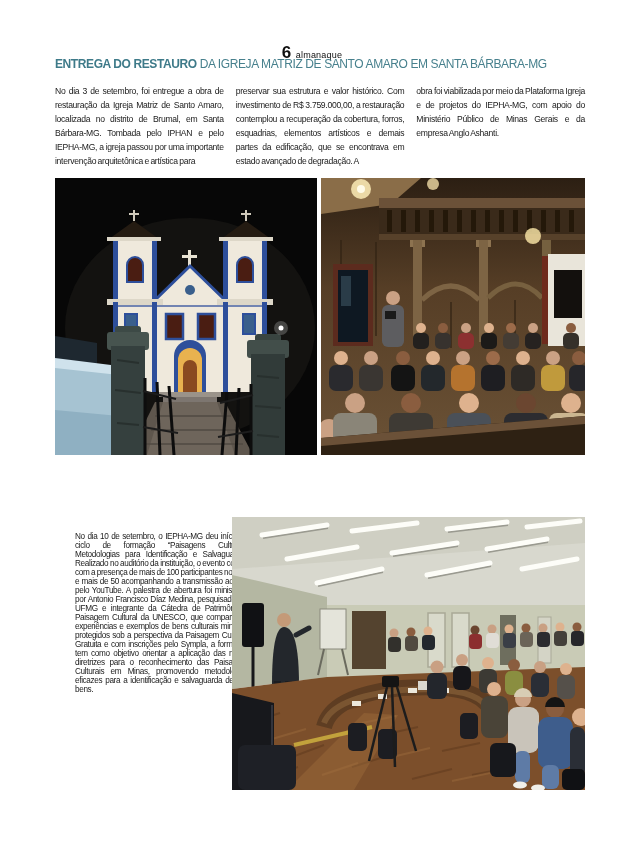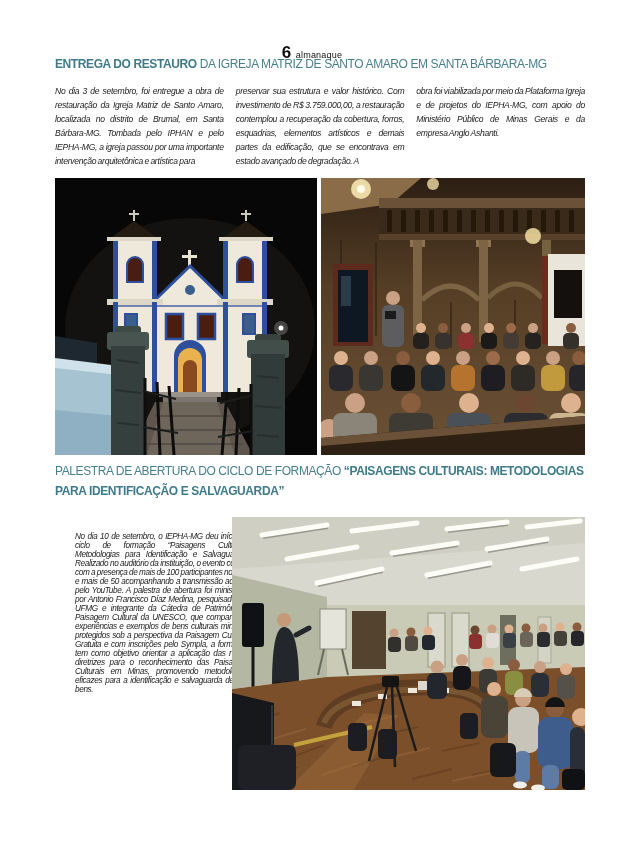--- a/index.html
+++ b/index.html
@@ -22,21 +22,21 @@
   #headline1{top:54px;}
   #headline2{top:461px;}
   .cols{
     position:absolute;left:55px;top:84px;width:530px;
     display:flex;gap:12px;
   }
   .cols p{margin:0;flex:1;}
   .bodytext{
     font-size:8.6px;line-height:14.1px;text-align:justify;color:#1a1a1a;
     letter-spacing:-0.3px;word-spacing:-0.6px;
-    hyphens:auto;font-style:italic;-webkit-hyphens:auto;
+    hyphens:auto;-webkit-hyphens:auto;
   }
   .photorow{
     position:absolute;left:55px;top:178px;display:flex;gap:4px;
   }
   figure{margin:0;padding:0;line-height:0;}
   .ph1{width:262px;height:277px;}
   .ph2{width:264px;height:277px;}
   .art2-body{
     position:absolute;left:59px;top:516px;width:174px;margin:16px;
     font-size:8.2px;line-height:9px;letter-spacing:-0.35px;word-spacing:-0.5px;
@@ -285,21 +285,20 @@
               <circle cx="247" cy="272" r="1.6"></circle>
           </g>
         </g>
 
         <polygon points="0,260 264,238 264,277 0,277" fill="#2e2113"></polygon>
         <polygon points="0,260 264,238 264,246 0,268" fill="#6b5138"></polygon>
       </svg>
     </figure>
   </div>
 
-  <h1 class="headline" id="headline2"><span>PALESTRA DE ABERTURA DO CICLO DE FORMAÇÃO </span><b>“PAISAGENS CULTURAIS: METODOLOGIAS PARA IDENTIFICAÇÃO E SALVAGUARDA”</b></h1>
 
   <p class="bodytext art2-body">No dia 10 de setembro, o IEPHA-MG deu início ao ciclo de formação “Paisagens Culturais: Metodologias para Identificação e Salvaguarda”. Realizado no auditório da instituição, o evento contou com a presença de mais de 100 participantes no local e mais de 50 acompanhando a transmissão ao vivo pelo YouTube. A palestra de abertura foi ministrada por Antonio Francisco Díaz Medina, pesquisador da UFMG e integrante da Cátedra de Patrimônio e Paisagem Cultural da UNESCO, que compartilhou experiências e exemplos de bens culturais mineiros protegidos sob a perspectiva da Paisagem Cultural. Gratuita e com inscrições pelo Sympla, a formação tem como objetivo orientar a aplicação das novas diretrizes para o reconhecimento das Paisagens Culturais em Minas, promovendo metodologias eficazes para a identificação e salvaguarda desses bens.</p>
 
   <figure class="ph3">
     <svg viewBox="0 0 353 273" preserveAspectRatio="none">
       <rect width="353" height="95" fill="#d8d8ce"></rect>
       <polygon points="0,0 353,0 353,26 0,52" fill="#cfcfc3"></polygon>
 
       <g stroke="#9a9a90" stroke-width="2">
         <line x1="31" y1="21" x2="96" y2="11"></line>

